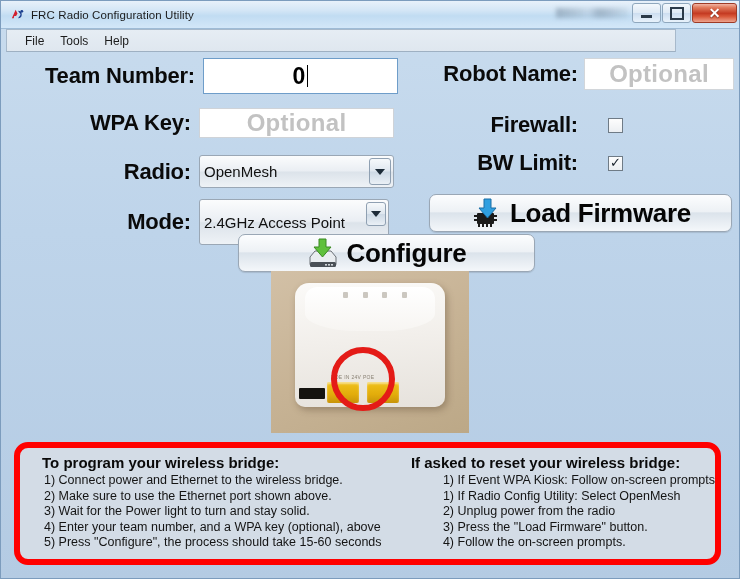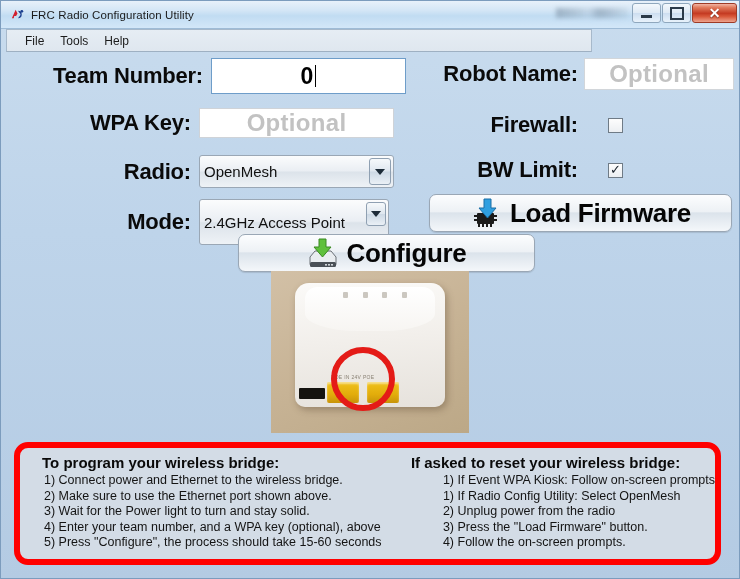--- a/index.html
+++ b/index.html
@@ -65,21 +65,21 @@
   .glyph-close {
     color: #fff; font-size: 14px; font-weight: bold;
     text-shadow: 0 1px 1px rgba(0,0,0,.45);
     font-family: "Liberation Sans", sans-serif;
     line-height: 1;
   }
 
   
   #menubar {
     position: absolute; left: 5px; top: 28px;
-    width: 586px; height: 23px;
+    width: 670px; height: 23px;
     background: linear-gradient(180deg,#e6edf4 0%, #dfe7ef 100%);
     border: 1px solid #a7b9cb;
     border-bottom: 1px solid #9eb0c2;
     box-sizing: border-box;
     display: flex; align-items: center;
   }
   .menu-item {
     font-size: 12px; color: #1c1c1c; padding: 2px 8px;
     font-family: "Liberation Sans", sans-serif;
   }
@@ -305,21 +305,21 @@
   </div>
 
   <div id="menubar">
     <div class="menu-item">File</div>
     <div class="menu-item">Tools</div>
     <div class="menu-item">Help</div>
   </div>
 
   <div id="content">
 
-    <div class="row" style="left:12px; top:6px; width:395px;">
+    <div class="row" style="left:4px; top:6px; width:395px;">
       <div class="field-label" style="width:185px;">Team Number:</div>
       <div class="txtbox focused" style="margin-left:8px; width:195px; height:36px;">
         <span class="txt-value">0</span>
         <span class="caret"></span>
       </div>
     </div>
 
     <div class="row" style="left:0px; top:56px; width:395px;">
       <div class="field-label" style="width:185px;">WPA Key:</div>
       <div class="txtbox" style="margin-left:8px; width:195px; height:30px; border-color:#cfd3d8;">
@@ -356,21 +356,21 @@
 
     <div class="row" style="left:400px; top:60px; width:330px;">
       <div class="field-label" style="width:172px;">Firewall:</div>
       <div style="margin-left:30px;">
         <div class="chk">
           <span class="tick"></span>
         </div>
       </div>
     </div>
 
-    <div class="row" style="left:400px; top:105px; width:330px;">
+    <div class="row" style="left:400px; top:98px; width:330px;">
       <div class="field-label" style="width:172px;">BW Limit:</div>
       <div style="margin-left:30px;">
         <div class="chk">
           <span class="tick">✓</span>
         </div>
       </div>
     </div>
 
     <div class="bigbtn" style="position:absolute; left:423px; top:142px; width:303px; height:38px;">
       <span class="icon-chip">

